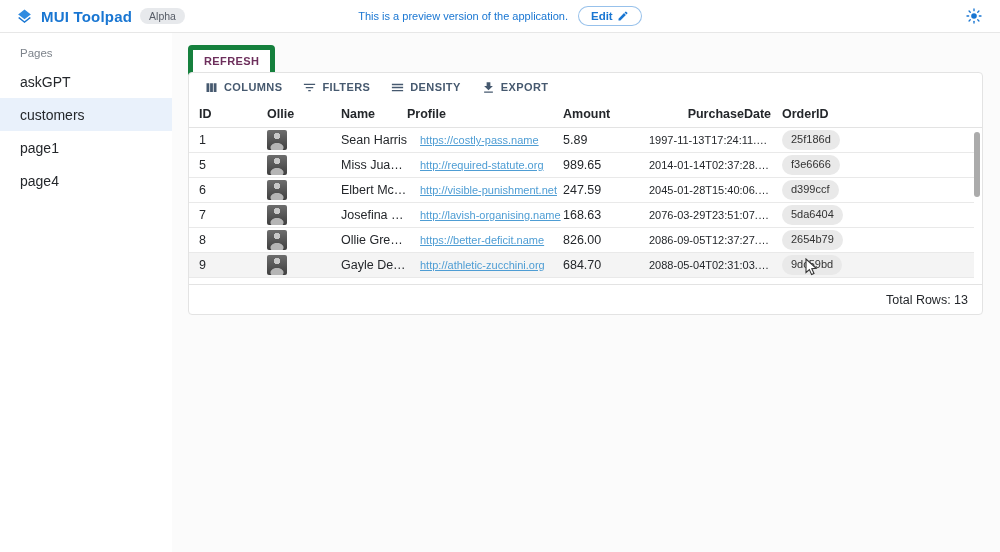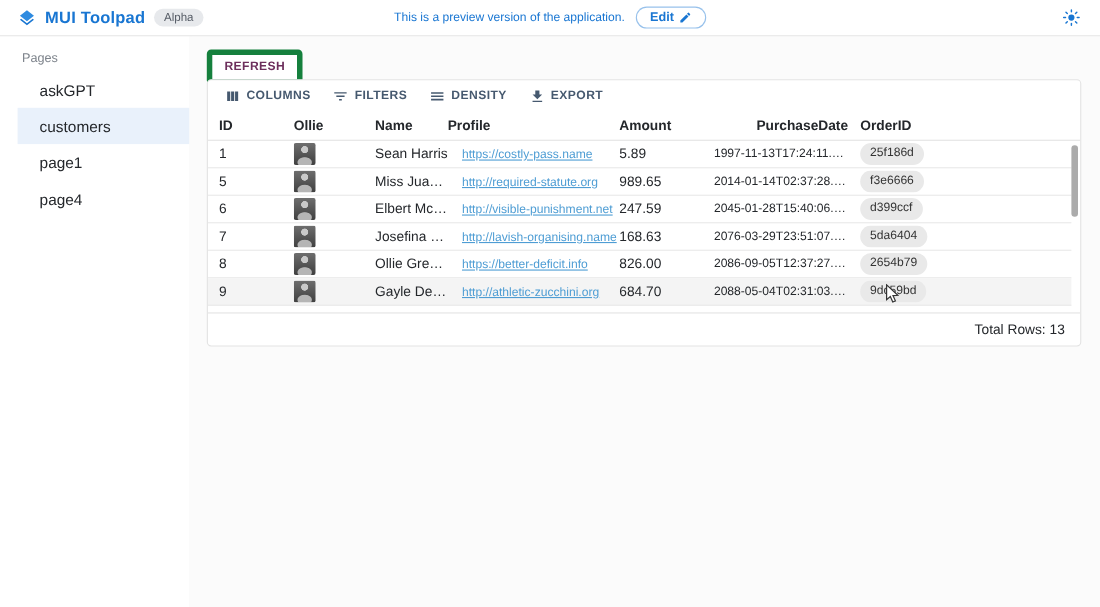--- a/index.html
+++ b/index.html
@@ -24,21 +24,21 @@
               color:#1976d2; font-size:11.5px; font-weight:bold; font-family:inherit; }
   .edit-btn svg { width:12px; height:12px; fill:#1976d2; }
   .appbar-right { margin-left:auto; display:flex; align-items:center; }
   .theme-btn { background:none; border:none; cursor:pointer; padding:2px; display:flex; }
   .theme-btn svg { width:16px; height:16px; }
 
   
   .sidebar { position:absolute; top:33px; left:0; bottom:0; width:174px; background:#fff;
              border-right:1px solid #e7e7e7; }
   .pages-label { color:#7d838b; font-size:11.5px; padding:14px 0 6px 20px; }
-  .nav-list { list-style:none;padding-left:16px; }
+  .nav-list { list-style:none; }
   .nav-item { height:33px; display:flex; align-items:center; padding-left:20px;
               font-size:14px; color:#24272b; cursor:pointer; }
   .nav-item.selected { background:#e9f1fb; }
 
   
   .main { position:absolute; top:33px; left:172px; right:0; bottom:0; background:#fbfbfb; }
   .refresh-btn { position:absolute; left:16px; top:12px; background:#fff; cursor:pointer;
                  border:5px solid #15803d; border-radius:4px; padding:5px 11px;
                  color:#6d2f5c; font-size:11px; font-weight:bold; letter-spacing:.4px; font-family:inherit; }
 
@@ -223,21 +223,21 @@
             <div class="cell"><span class="link">http://lavish-organising.name</span></div>
             <div class="cell">168.63</div>
             <div class="cell col-purchase">2076-03-29T23:51:07.968Z</div>
             <div class="cell col-orderid"><span class="chip">5da6404</span></div>
           </div>
 
           <div class="grid-row">
             <div class="cell">8</div>
             <div class="cell"><span class="avatar"></span></div>
             <div class="cell">Ollie Green…</div>
-            <div class="cell"><span class="link">https://better-deficit.info</span></div>
+            <div class="cell"><span class="link">https://better-deficit.name</span></div>
             <div class="cell">826.00</div>
             <div class="cell col-purchase">2086-09-05T12:37:27.015Z</div>
             <div class="cell col-orderid"><span class="chip">2654b79</span></div>
           </div>
 
           <div class="grid-row hovered">
             <div class="cell">9</div>
             <div class="cell"><span class="avatar"></span></div>
             <div class="cell">Gayle Den…</div>
             <div class="cell"><span class="link">http://athletic-zucchini.org</span></div>

